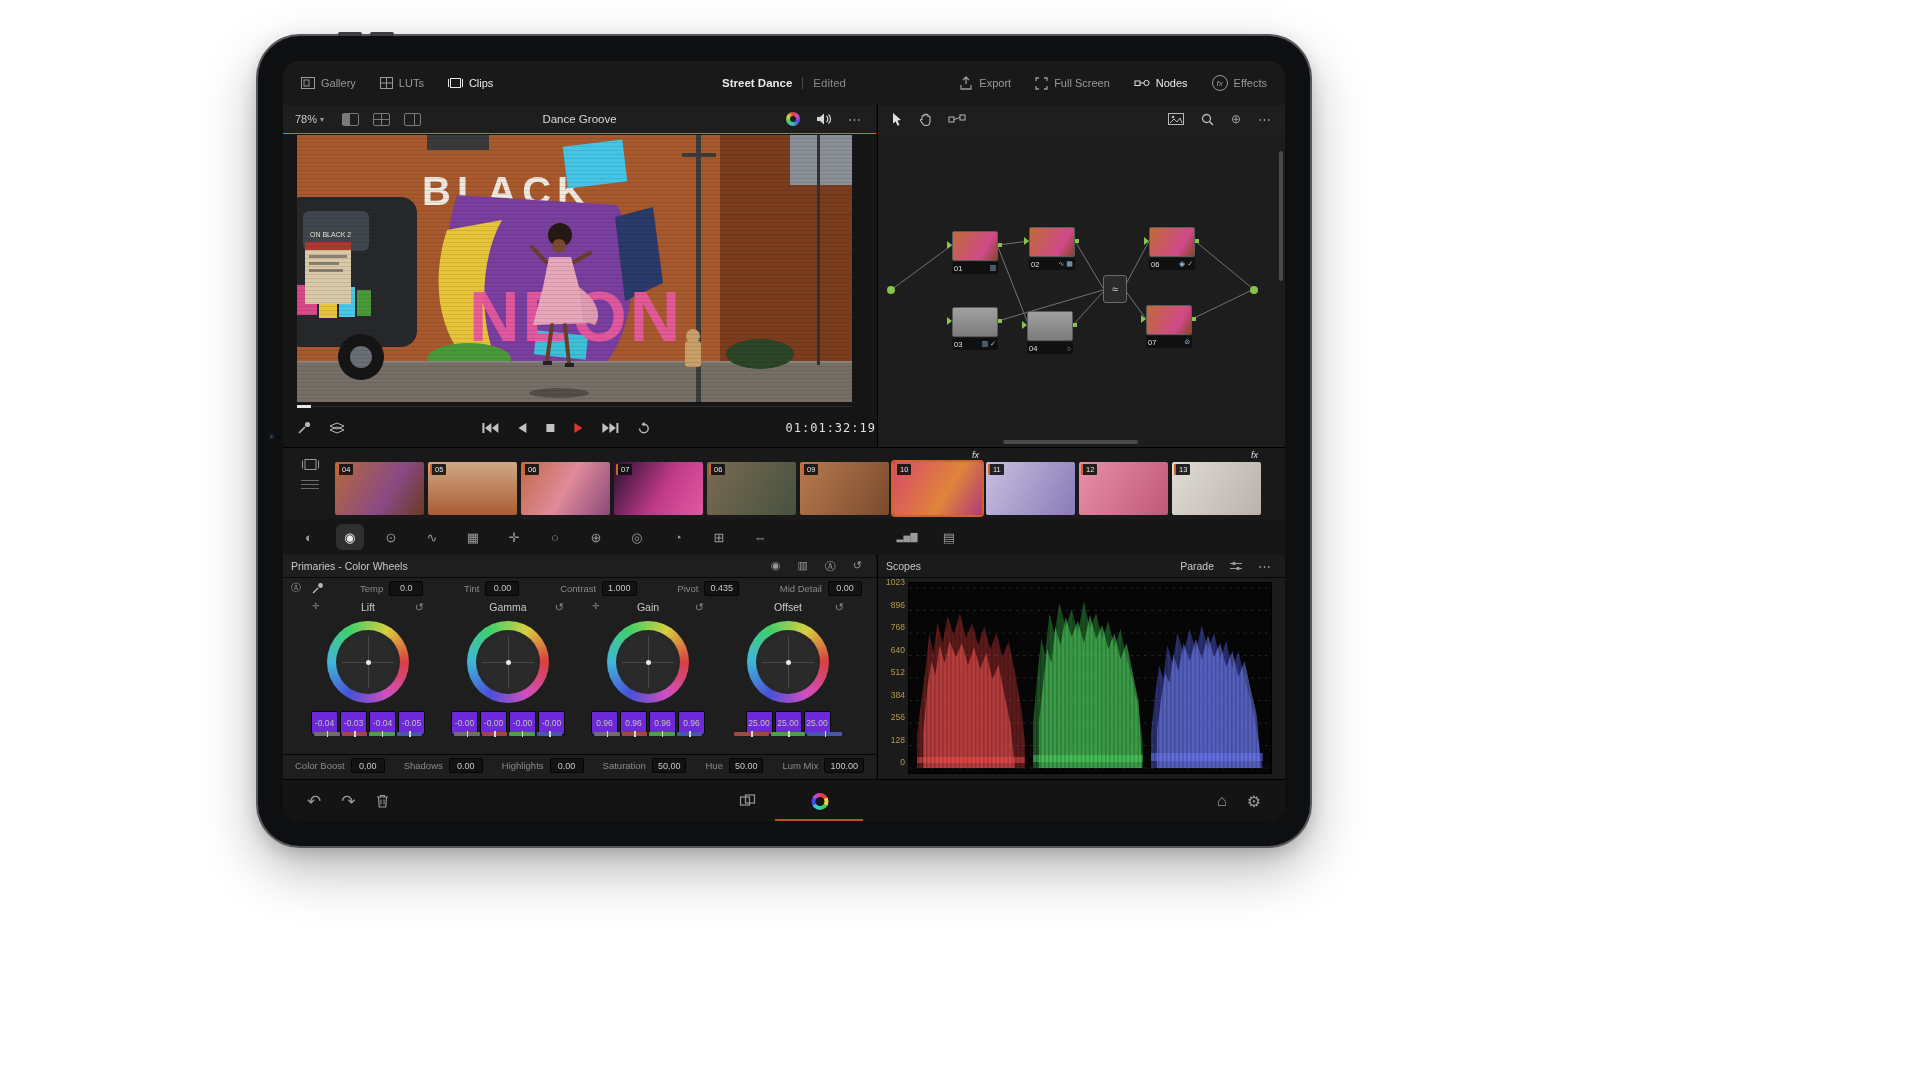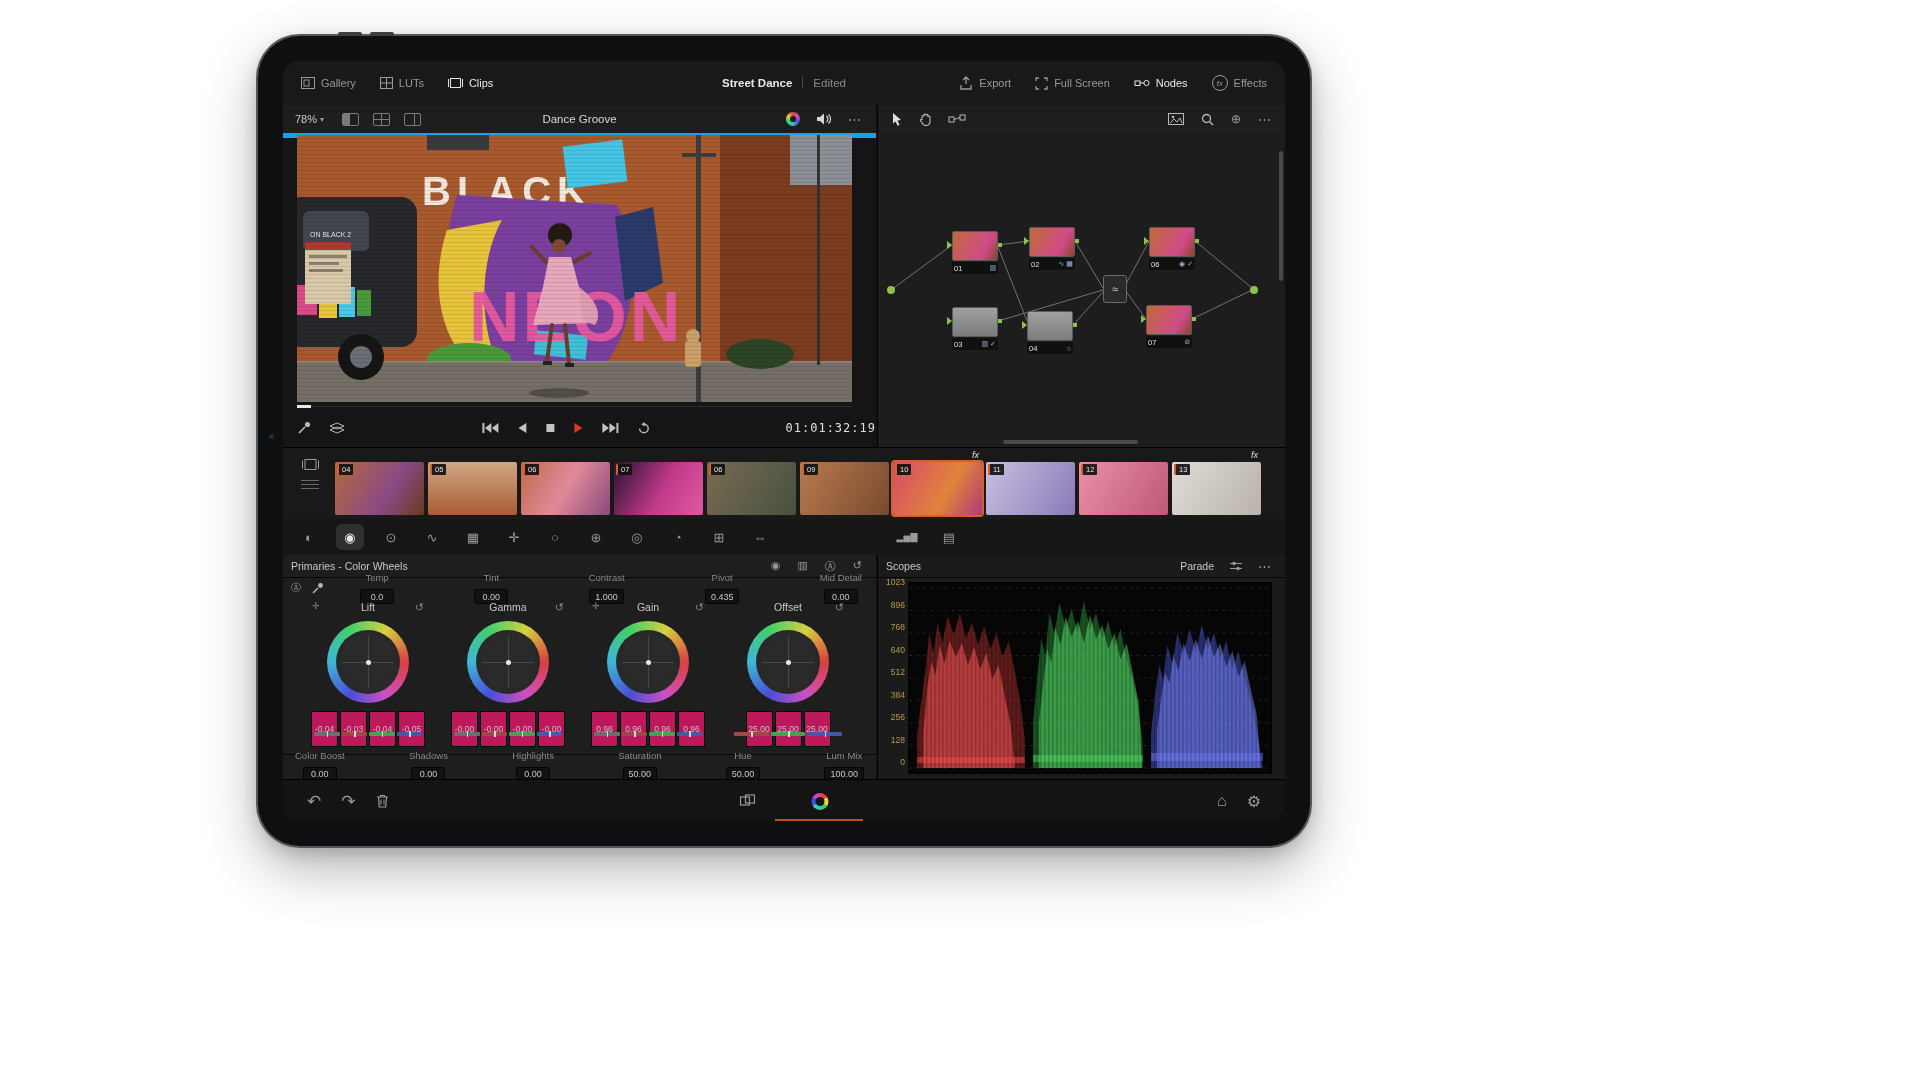--- a/index.html
+++ b/index.html
@@ -16,21 +16,21 @@
   .tb-left{display:flex;gap:24px;padding-left:18px;align-items:flex-start;}
   .tb-right{margin-left:auto;display:flex;gap:24px;padding-right:18px;align-items:center;}
   .tb-item{display:flex;gap:6px;align-items:center;font-size:11px;color:#9a9a9a;cursor:default;}
   .tb-item.active{color:#e8e8e8;}
   .tb-center{position:absolute;left:50%;transform:translateX(-50%);display:flex;gap:10px;align-items:center;font-size:11.5px;}
   .tb-title{color:#e8e8e8;font-weight:bold;}
   .tb-status{color:#8a8a8a;border-left:1px solid #4a4a4a;padding-left:10px;}
   .fx-circle{display:inline-flex;align-items:center;justify-content:center;width:14px;height:14px;border:1px solid #9a9a9a;border-radius:50%;font-size:8px;font-style:italic;color:#9a9a9a;}
   
   .viewer-pane{position:absolute;left:0;top:44px;width:593px;height:342px;background:#151515;}
-  .viewer-toolbar{position:absolute;left:0;top:0;right:0;height:28px;background:#1e1e1e;border-bottom:5px solid #0ea5e9;display:flex;align-items:center;font-size:11px;}
+  .viewer-toolbar{position:absolute;left:0;top:0;right:0;height:28px;background:#1e1e1e;border-bottom:1px solid #0ea5e9;display:flex;align-items:center;font-size:11px;}
   .zoom-box{display:flex;align-items:center;gap:3px;padding-left:12px;color:#c8c8c8;}
   .view-ics{display:flex;gap:14px;margin-left:18px;}
   .vic{width:15px;height:11px;border:1px solid #7a7a7a;border-radius:2px;}
   .vic1{background:linear-gradient(90deg,#7a7a7a 0 45%,transparent 45%);}
   .vic2{background:linear-gradient(#7a7a7a 0 0) 50% 0/1px 100% no-repeat,linear-gradient(#7a7a7a 0 0) 0 50%/100% 1px no-repeat;}
   .vic3{background:linear-gradient(#7a7a7a 0 0) 66% 0/1px 100% no-repeat;}
   .clip-title{position:absolute;left:50%;transform:translateX(-50%);color:#d8d8d8;font-size:11.5px;}
   .viewer-tb-right{margin-left:auto;display:flex;gap:16px;padding-right:14px;align-items:center;}
   .miniwheel{width:14px;height:14px;border-radius:50%;background:conic-gradient(#d94040,#d04fc0,#4950d8,#3fb6d8,#3fd06a,#d8cf3f,#d94040);position:relative;}
   .miniwheel::after{content:"";position:absolute;inset:4px;border-radius:50%;background:#1e1e1e;}
@@ -91,34 +91,34 @@
   .tool-ic.sel{background:#2f2f2f;color:#e8e8e8;}
   .tools-right{position:absolute;left:610px;display:flex;gap:14px;}
   
   .left-panel{position:absolute;left:0;top:494px;width:593px;height:224px;background:#1e1e1e;}
   .panel-head{position:absolute;left:0;top:0;right:0;height:22px;border-bottom:1px solid #060606;display:flex;align-items:center;}
   .panel-title{padding-left:8px;font-size:10.5px;color:#c8c8c8;}
   .panel-head-ics{margin-left:auto;display:flex;gap:17px;padding-right:14px;font-size:11px;color:#9a9a9a;}
   .params-row{position:absolute;left:0;top:23px;right:0;height:20px;display:flex;align-items:center;font-size:9.5px;}
   .pr-ics{display:flex;gap:10px;padding-left:8px;align-items:center;color:#9a9a9a;font-size:10px;}
   .pr-fields{flex:1;display:flex;justify-content:space-between;padding:0 14px 0 36px;}
-  .pfield{display:flex;align-items:center;gap:6px;color:#8a8a8a;flex-direction:column;}
+  .pfield{display:flex;align-items:center;gap:6px;color:#8a8a8a;}
   .vbox{background:#121212;border:1px solid #050505;border-radius:2px;color:#c8c8c8;font-size:9px;padding:1.5px 5px;min-width:22px;text-align:center;}
   .wheel-col{position:absolute;top:46px;width:140px;height:150px;}
   .wheel-head{position:relative;height:16px;text-align:center;font-size:10.5px;color:#c8c8c8;}
   .master-ico{position:absolute;left:14px;top:0;color:#8a8a8a;font-size:9px;}
   .reset-ico{position:absolute;right:14px;top:0;color:#8a8a8a;font-size:11px;}
   .wheel{position:relative;width:82px;height:82px;margin:4px auto 0;border-radius:50%;
          background:conic-gradient(from 90deg,#d94040,#d04fc0,#4950d8,#3fb6d8,#3fd06a,#d8cf3f,#d94040);}
   .wheel-inner{position:absolute;inset:9px;border-radius:50%;background:radial-gradient(circle,#2a2a2a 0 55%,#242424);}
   .ch-h{position:absolute;left:6px;right:6px;top:50%;height:1px;background:rgba(255,255,255,.14);}
   .ch-v{position:absolute;top:6px;bottom:6px;left:50%;width:1px;background:rgba(255,255,255,.14);}
   .ch-dot{position:absolute;left:50%;top:50%;width:5px;height:5px;margin:-2.5px 0 0 -2.5px;border-radius:50%;background:#e8e8e8;}
   .vals{position:absolute;left:0;right:0;top:110px;display:flex;justify-content:center;gap:2px;}
-  .vals span{background:#be185d;border:1px solid #050505;border-radius:2px;color:#c0c0c0;font-size:8.5px;padding:12px 0;width:25px;text-align:center;}
+  .vals span{background:#6d28d9;border:1px solid #050505;border-radius:2px;color:#c0c0c0;font-size:8.5px;padding:6px 0;width:25px;text-align:center;}
   .rgbstrip{position:absolute;left:16px;right:16px;top:131px;display:flex;gap:2px;height:4px;}
   .rgbstrip span{flex:1;border-radius:1px;position:relative;}
   .sg-m{background:#6e6e6e;}.sg-r{background:#a04848;}.sg-g{background:#48a050;}.sg-b{background:#4858a8;}
   .rgbstrip span::after{content:"";position:absolute;left:50%;top:-1px;width:1.5px;height:6px;background:#d8d8d8;}
   .bottom-params{position:absolute;left:0;right:0;top:199px;height:22px;border-top:1px solid #060606;display:flex;align-items:center;justify-content:space-between;padding:0 12px;box-sizing:border-box;font-size:9.5px;}
   
   .scopes-panel{position:absolute;left:594px;top:494px;width:408px;height:224px;background:#1b1b1b;border-left:1px solid #000;}
   .scope-label{position:absolute;left:0;width:27px;text-align:right;font-size:8.5px;color:#b59a4a;}
   .scope-plot{position:absolute;left:30px;top:27px;width:362px;height:190px;background:#060606;border:1px solid #000;}
   

